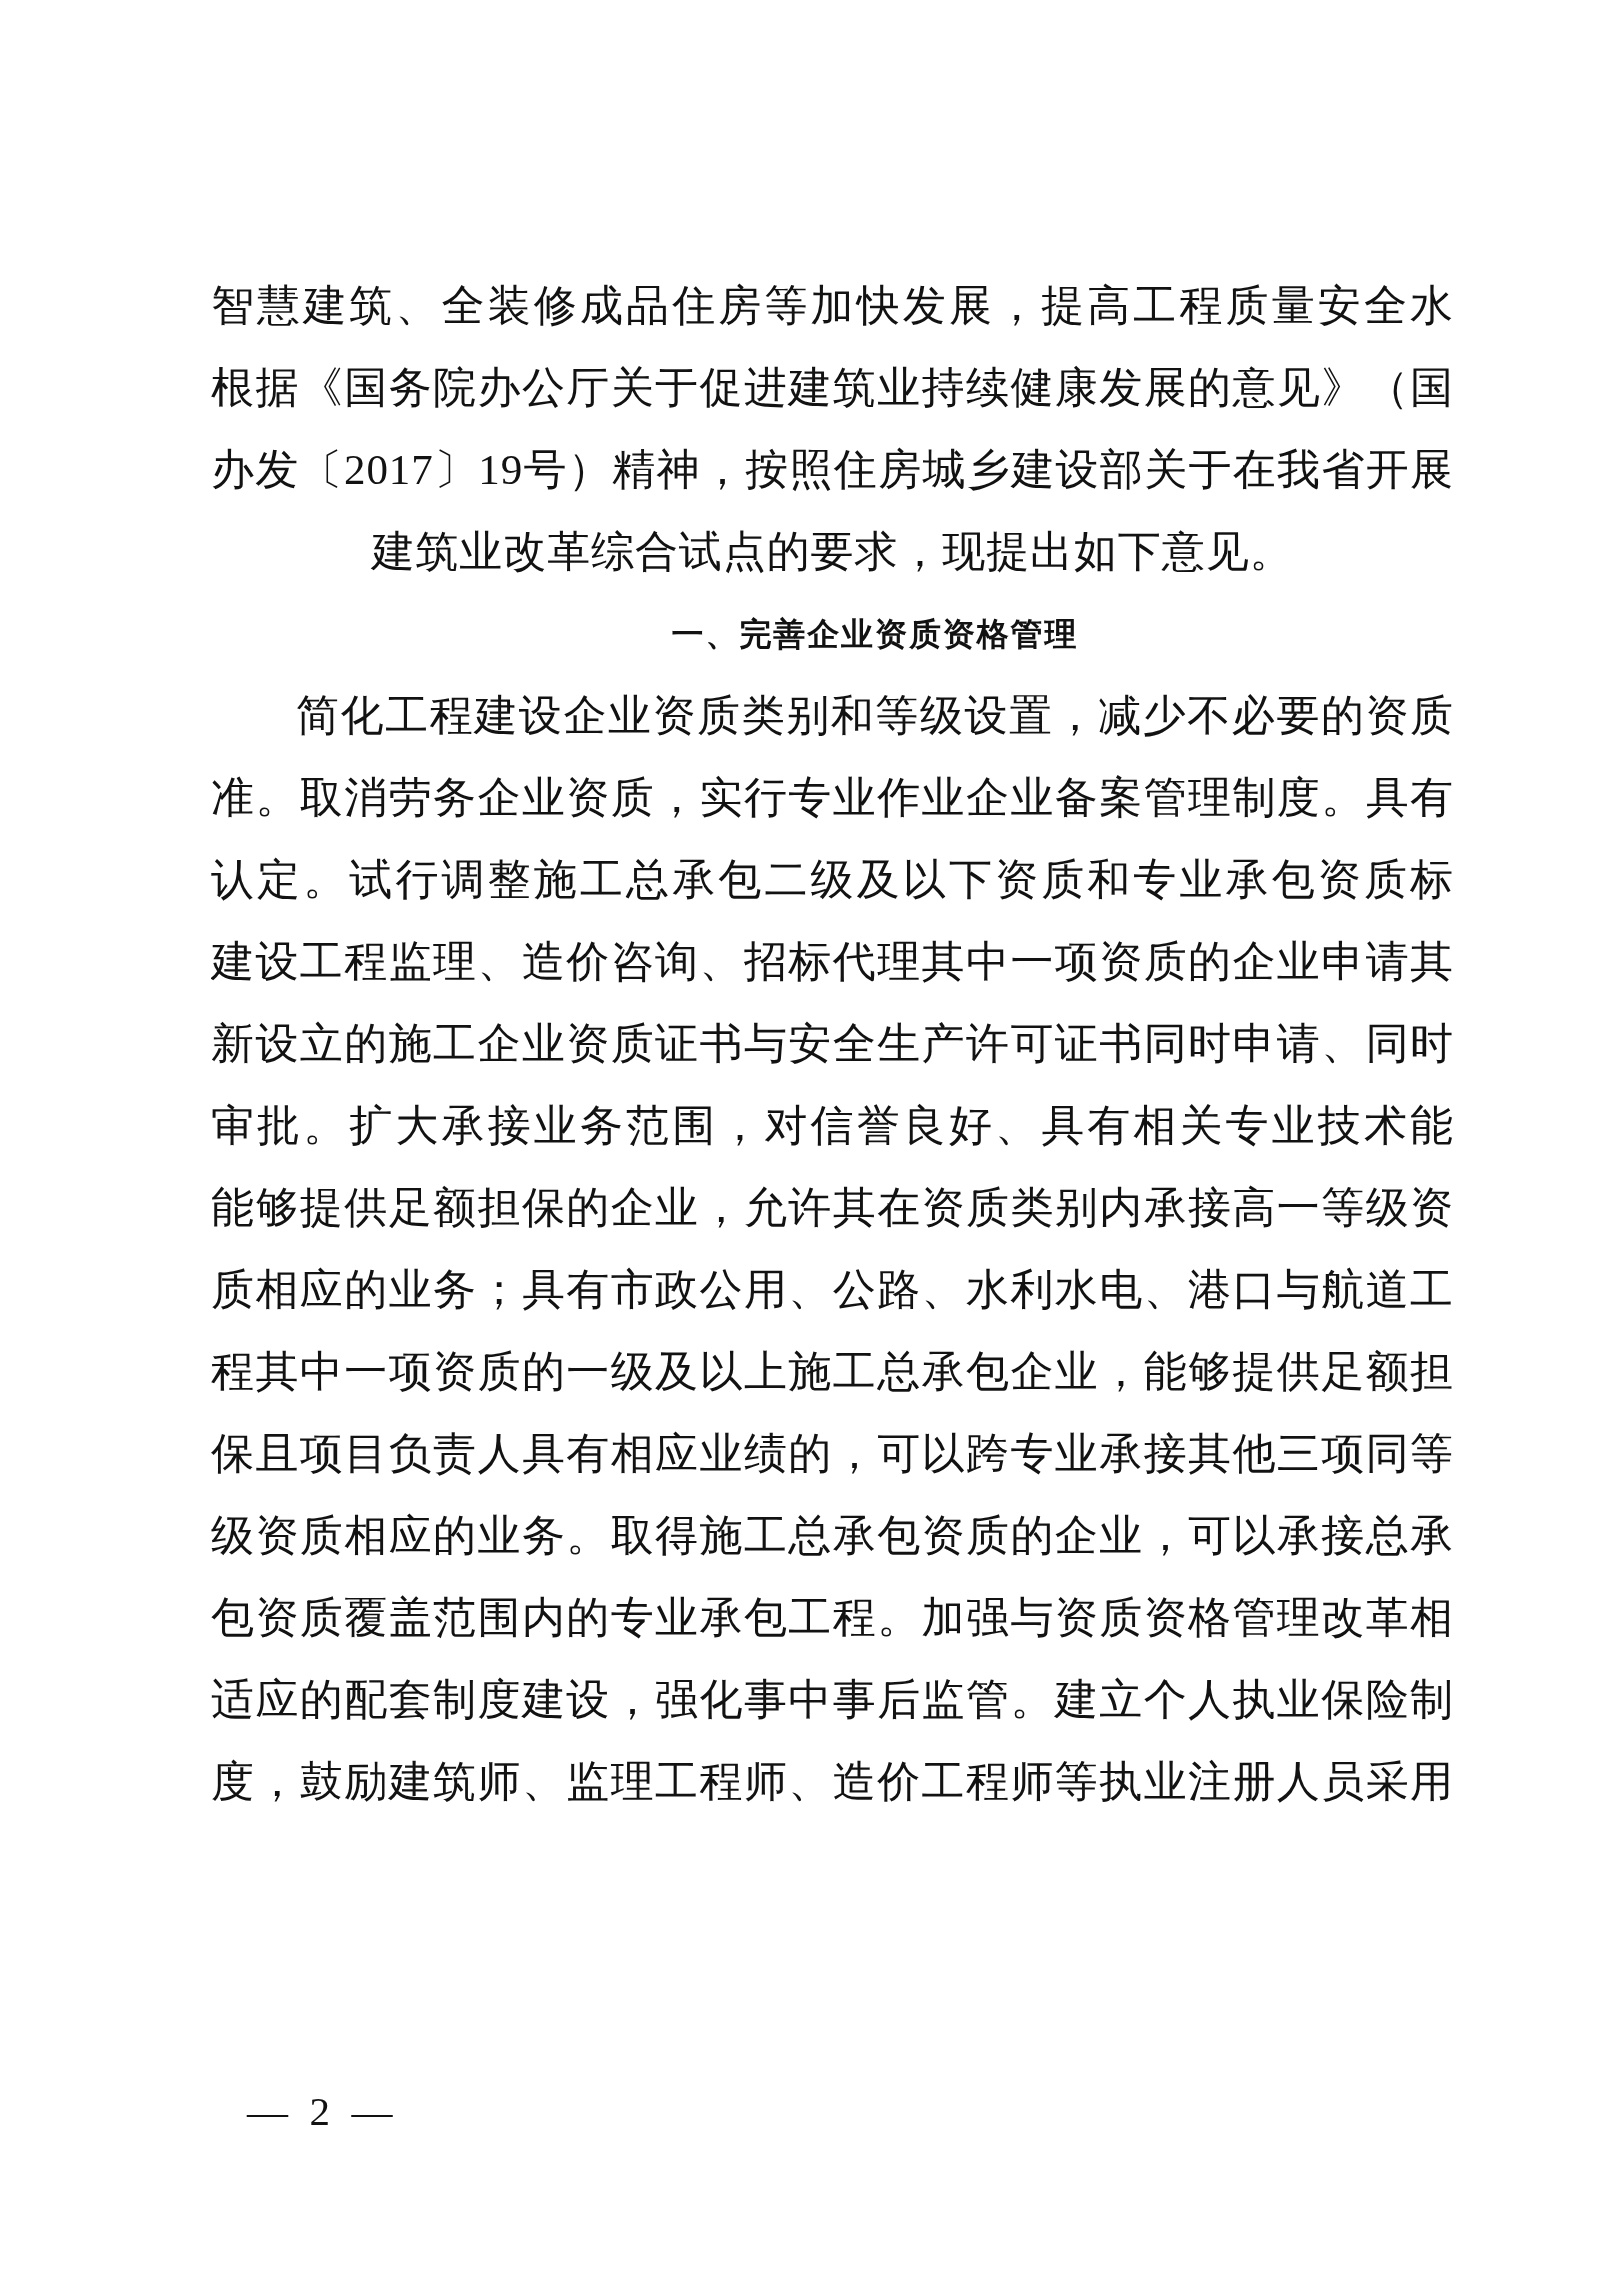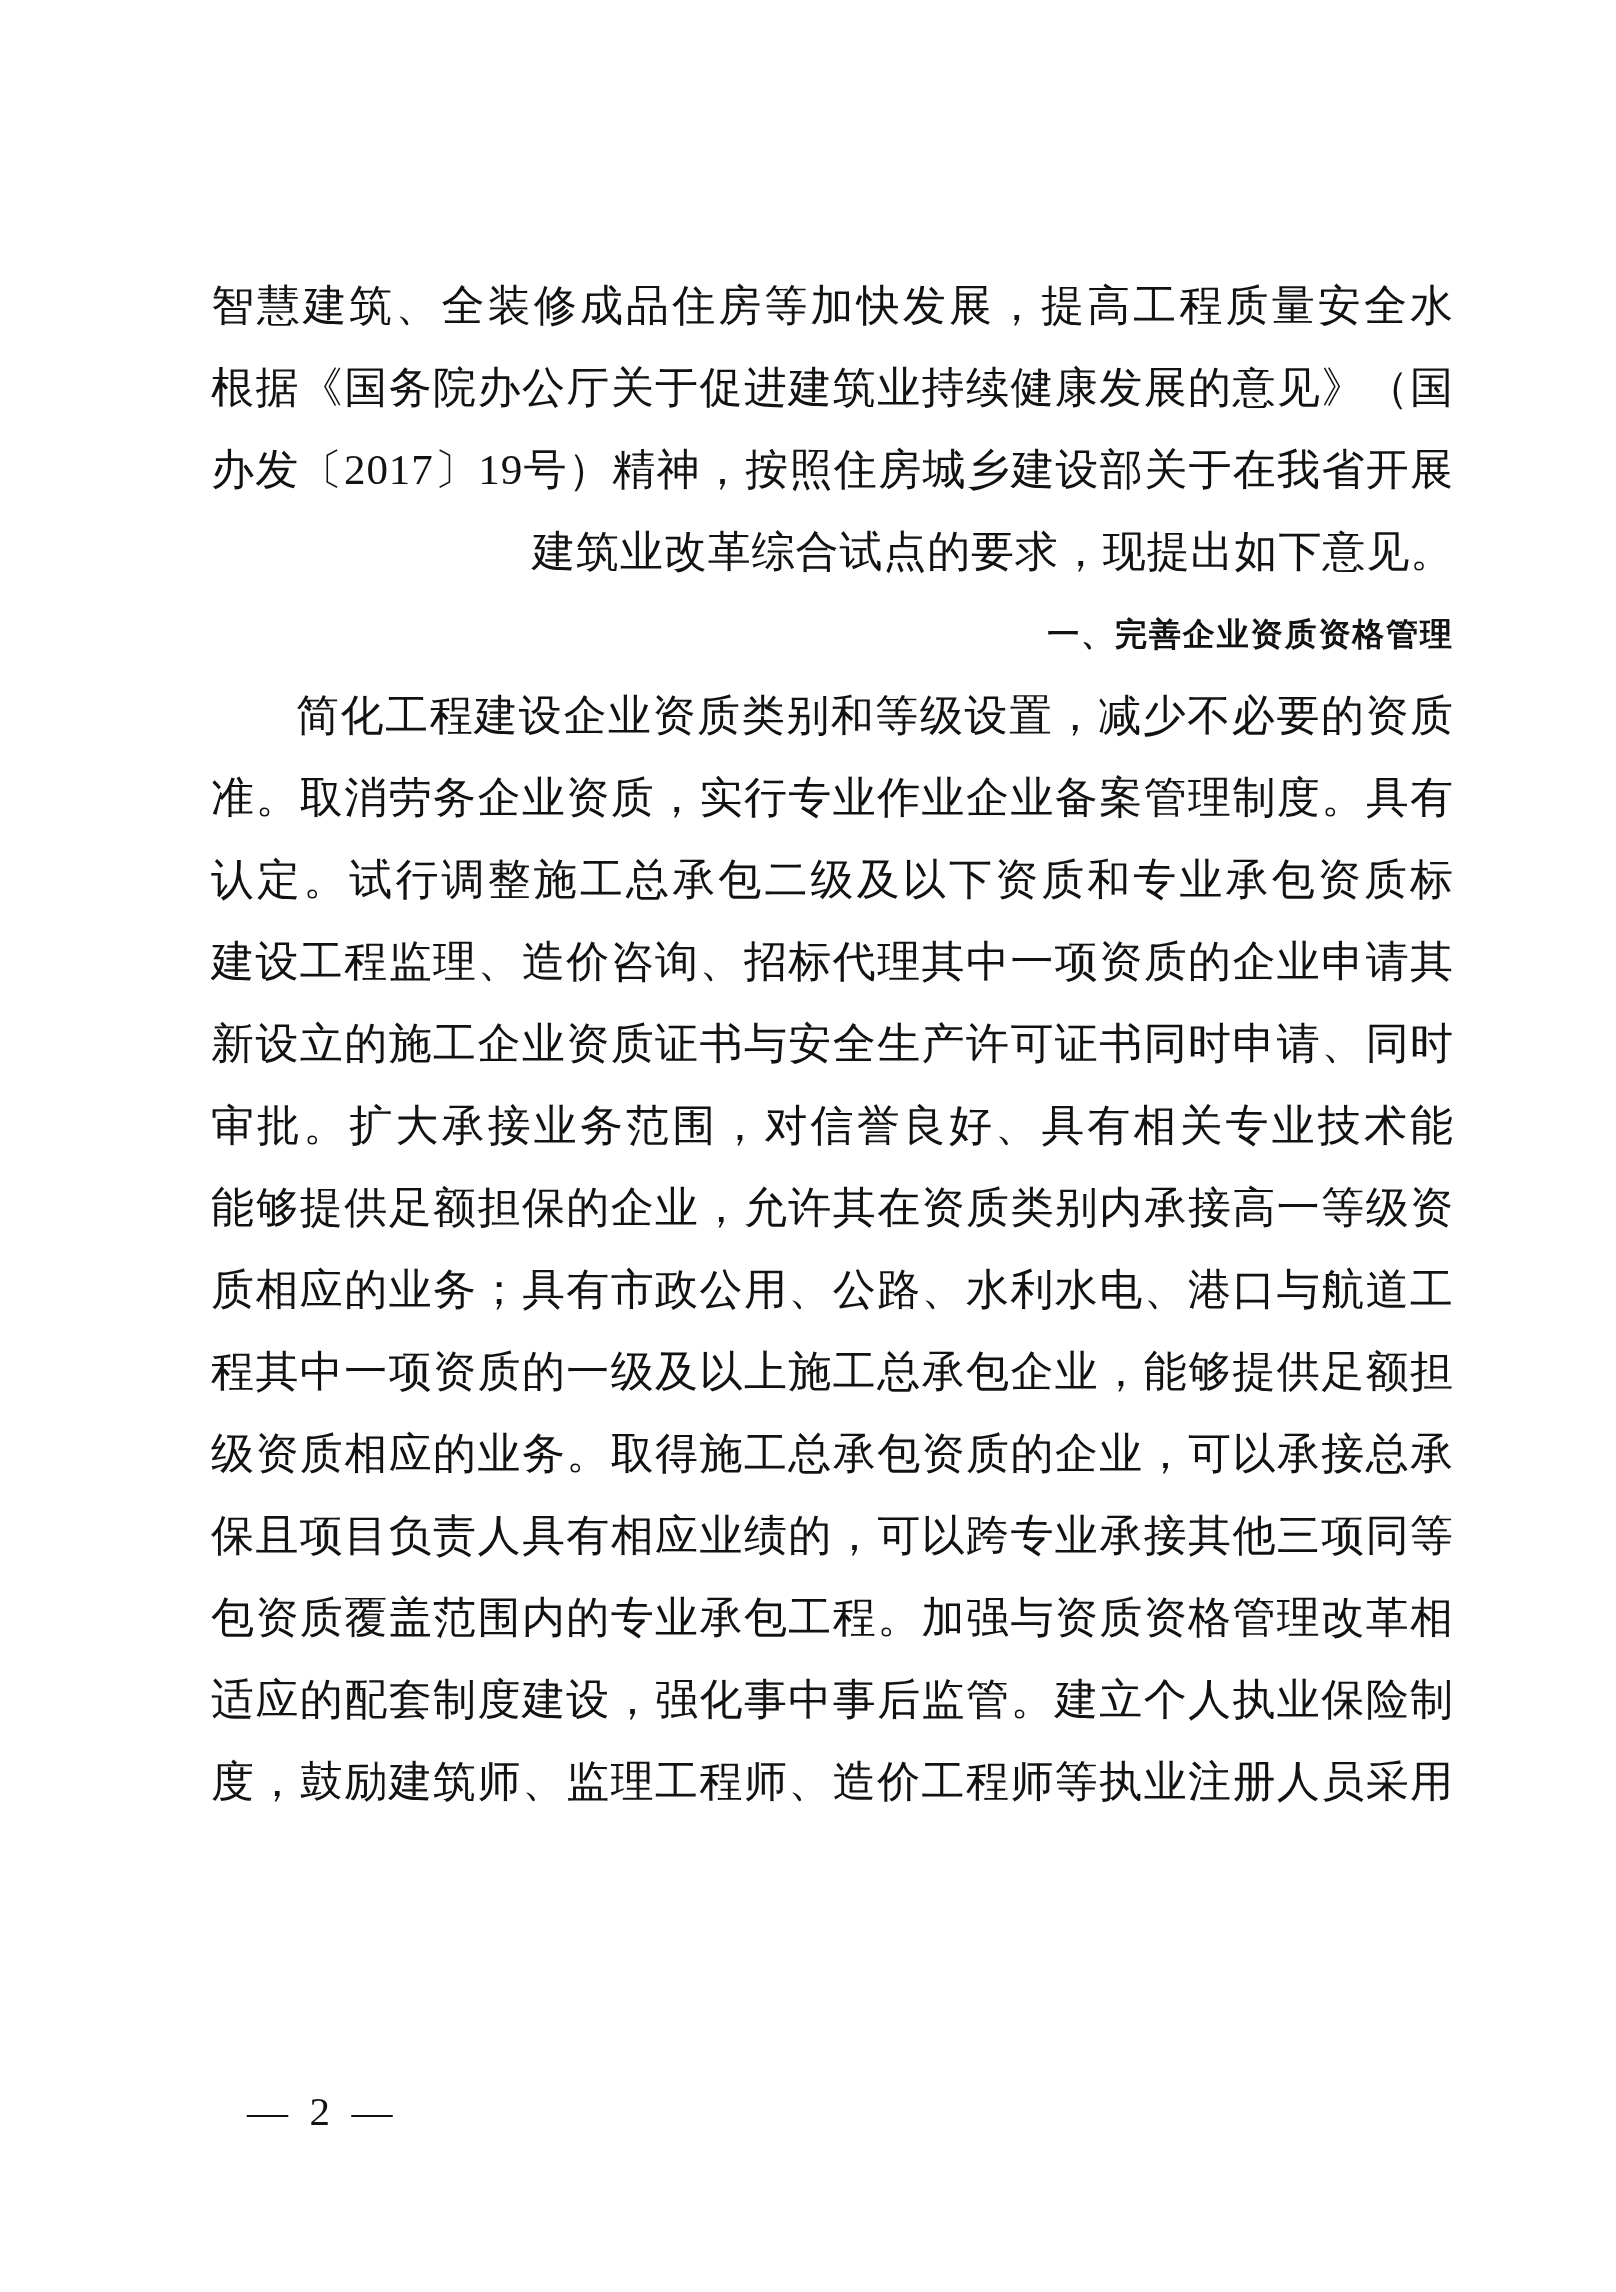--- a/index.html
+++ b/index.html
@@ -17,21 +17,21 @@
   }
   .textblock{
     position:absolute;left:211px;top:265px;width:1243px;
   }
   .line{
     height:82px;
     line-height:82px;
     font-size:43px;
     white-space:normal;
     overflow:hidden;
-    text-align:right;
+    text-align:center;
     letter-spacing:0.9px;
   }
   .just{
     text-align:justify;
     text-align-last:justify;
     text-justify:inter-character;
   }
   .ind{
     text-indent:85px;
   }
@@ -62,21 +62,21 @@
     <div class="line heading ind">一、完善企业资质资格管理</div>
     <div class="line just ind">简化工程建设企业资质类别和等级设置，减少不必要的资质</div>
     <div class="line just">准。取消劳务企业资质，实行专业作业企业备案管理制度。具有</div>
     <div class="line just">认定。试行调整施工总承包二级及以下资质和专业承包资质标</div>
     <div class="line just">建设工程监理、造价咨询、招标代理其中一项资质的企业申请其</div>
     <div class="line just">新设立的施工企业资质证书与安全生产许可证书同时申请、同时</div>
     <div class="line just">审批。扩大承接业务范围，对信誉良好、具有相关专业技术能力、</div>
     <div class="line just">能够提供足额担保的企业，允许其在资质类别内承接高一等级资</div>
     <div class="line just">质相应的业务；具有市政公用、公路、水利水电、港口与航道工</div>
     <div class="line just">程其中一项资质的一级及以上施工总承包企业，能够提供足额担</div>
+    <div class="line just">保且项目负责人具有相应业绩的，可以跨专业承接其他三项同等</div>
     <div class="line just">级资质相应的业务。取得施工总承包资质的企业，可以承接总承</div>
-    <div class="line just">保且项目负责人具有相应业绩的，可以跨专业承接其他三项同等</div>
     <div class="line just">包资质覆盖范围内的专业承包工程。加强与资质资格管理改革相</div>
     <div class="line just">适应的配套制度建设，强化事中事后监管。建立个人执业保险制</div>
     <div class="line just">度，鼓励建筑师、监理工程师、造价工程师等执业注册人员采用</div>
   </div>
   <div class="footer">— 2 —</div>
 </div>
 
 
 </body></html>

